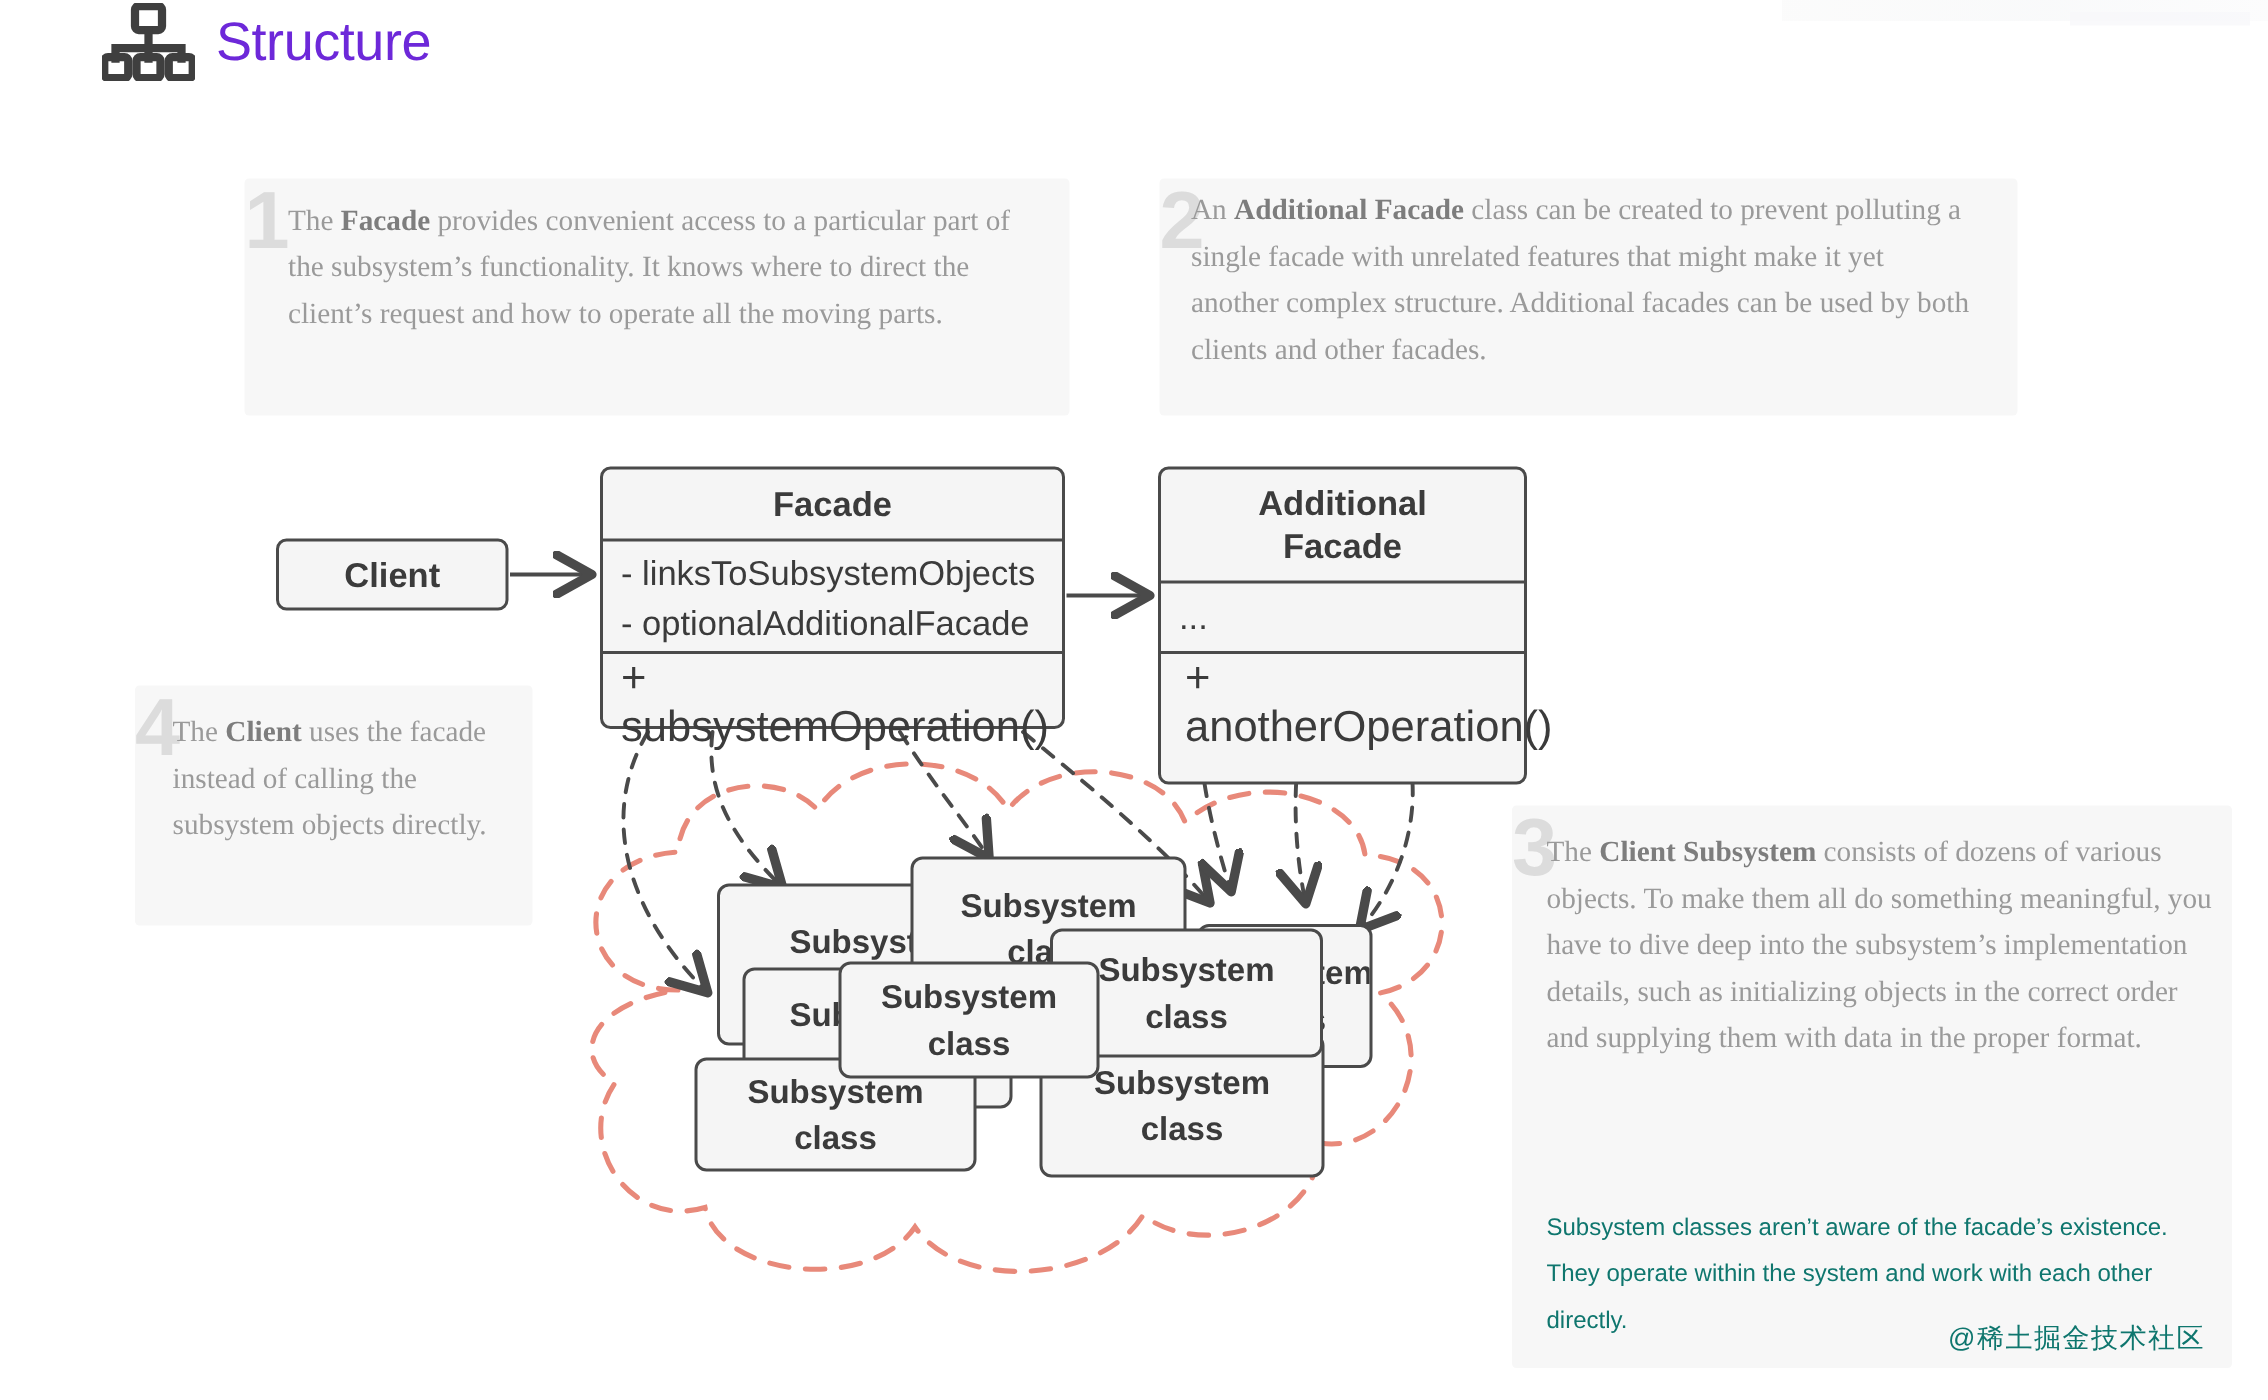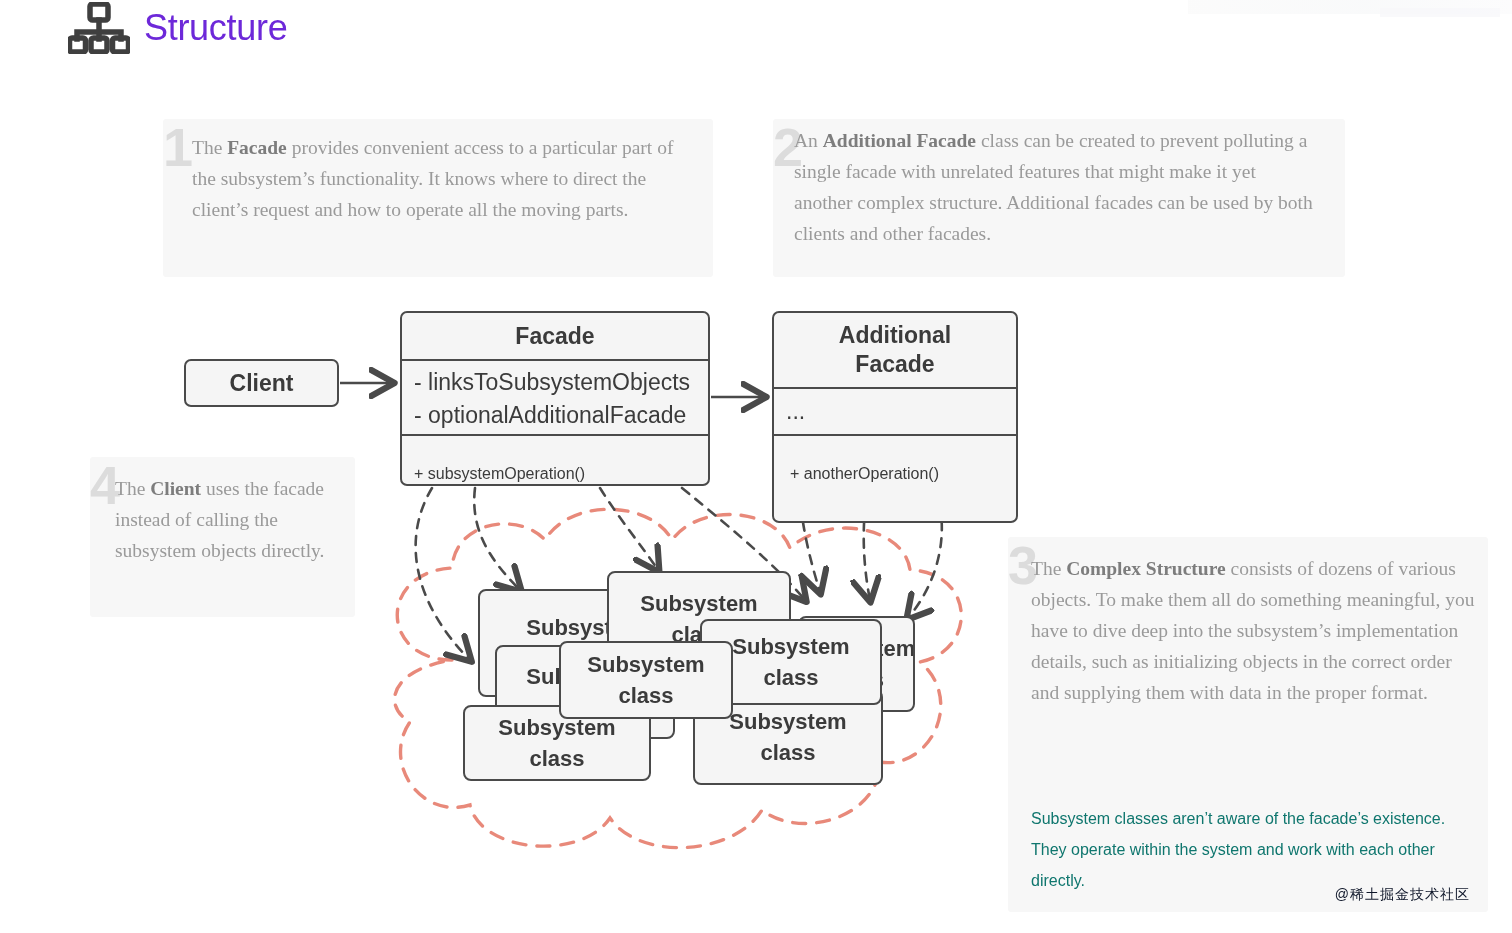--- a/index.html
+++ b/index.html
@@ -88,22 +88,22 @@
 
   #note3 { left: 1008px; top: 537px; width: 480px; height: 375px; }
   #note3 .note-num { left: 0px; top: 1px; }
   #note3 .note-text { position: absolute; left: 23px; top: 16px; width: 450px; }
   #note3 .note-text2 { position: absolute; left: 23px; top: 266px; width: 450px; color:#0f766e; font-size:16px; line-height:31px; }
 
   .watermark {
     position: absolute;
     right: 18px;
     bottom: 8px;
-    font-size: 14px;
-    color: #0f172a;
+    font-size: 18px;
+    color: #0f766e;
     letter-spacing: 1px;
     white-space: nowrap;
   }
 
   
   .uml {
     position: absolute;
     box-sizing: border-box;
     background: #f5f5f5;
     border: 2.5px solid #4a4a4a;
@@ -127,22 +127,22 @@
   }
   .uml-attrs {
     font-size: 23px;
     border-bottom: 2.5px solid #4a4a4a;
     flex-direction: column;
     align-items: flex-start;
     justify-content: center;
     line-height: 33px;
   }
   .uml-ops {
-    font-size: 16px;
-    align-items: flex-end;
+    font-size: 29px;
+    align-items: flex-start;
   }
 
   #client-box {
     left: 184px; top: 359px; width: 155px; height: 48px;
     display: flex; align-items: center; justify-content: center;
     font-weight: 700; font-size: 23px;
   }
 
   #facade-box { left: 400px; top: 311px; width: 310px; height: 175px; }
   #facade-box .uml-title { height: 48px; }
@@ -208,21 +208,21 @@
   <div class="note-text">An <b>Additional Facade</b> class can be created to prevent polluting a single facade with unrelated features that might make it yet another complex structure. Additional facades can be used by both clients and other facades.</div>
 </div>
 
 <div class="note" id="note4">
   <div class="note-num">4</div>
   <div class="note-text">The <b>Client</b> uses the facade instead of calling the subsystem objects directly.</div>
 </div>
 
 <div class="note" id="note3">
   <div class="note-num">3</div>
-  <div class="note-text">The <b>Complex Structure</b> consists of dozens of various objects. To make them all do something meaningful, you have to dive deep into the subsystem’s implementation details, such as initializing objects in the correct order and supplying them with data in the proper format.</div>
+  <div class="note-text">The <b>Client Subsystem</b> consists of dozens of various objects. To make them all do something meaningful, you have to dive deep into the subsystem’s implementation details, such as initializing objects in the correct order and supplying them with data in the proper format.</div>
   <div class="note-text2">Subsystem classes aren’t aware of the facade’s existence. They operate within the system and work with each other directly.</div>
   <div class="watermark">@稀土掘金技术社区</div>
 </div>
 
 <svg class="layer" viewBox="0 0 1512 933">
   <defs>
     <marker id="vhead" markerWidth="12" markerHeight="12" refX="9" refY="6" orient="auto">
       <path d="M1,1 L10,6 L1,11" fill="none" stroke="#4a4a4a" stroke-width="2.4" stroke-linecap="round" stroke-linejoin="round"></path>
     </marker>
   </defs>

